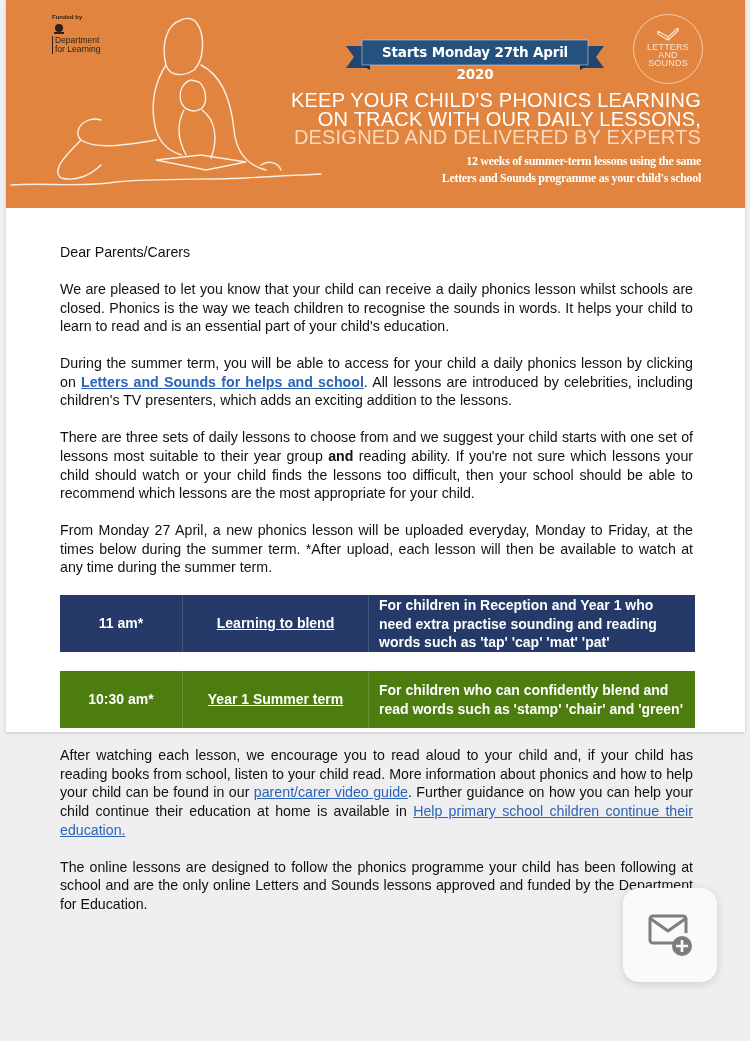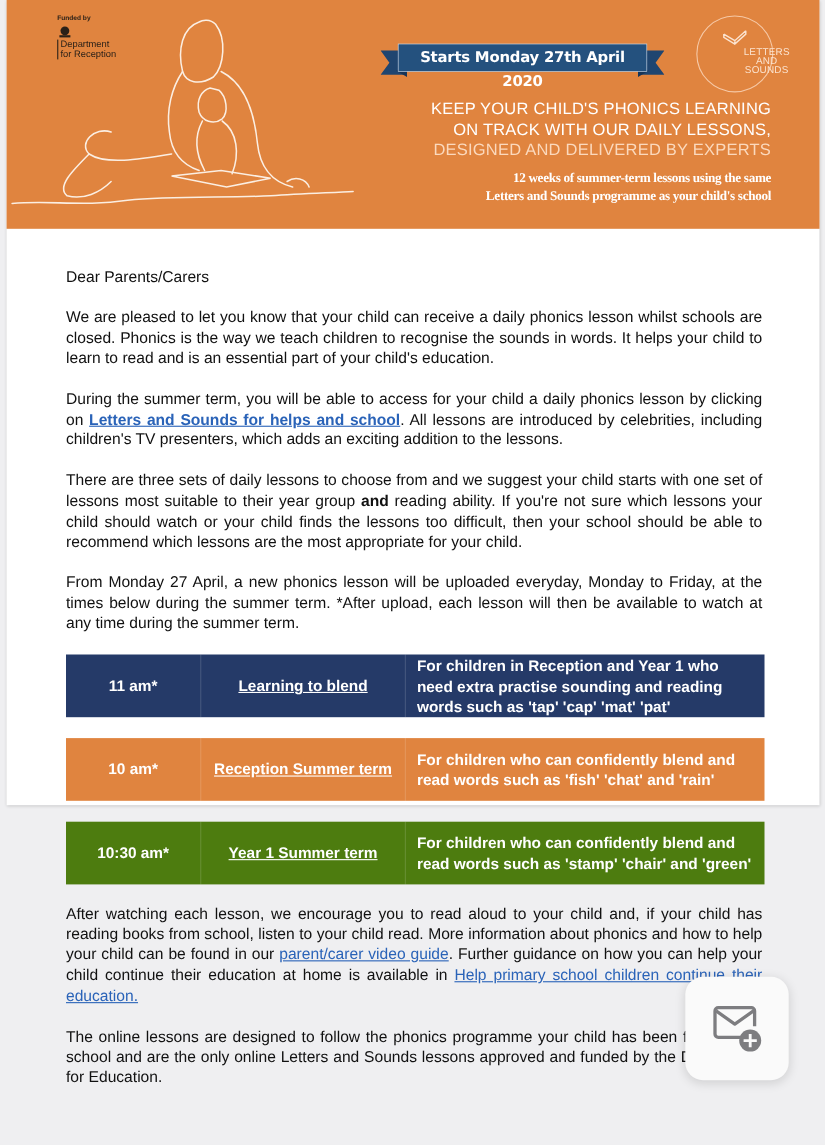--- a/index.html
+++ b/index.html
@@ -29,24 +29,24 @@
   .ribbon-text {
     position: absolute; left: 20px; top: 3px; width: 218px; height: 22px;
     color: #ffffff; font-weight: bold; font-size: 13.5px; text-align: center; line-height: 22px;
     font-family: "DejaVu Sans", sans-serif; letter-spacing: -0.2px;
   }
   .ls-logo {
     position: absolute; left: 627px; top: 14px; width: 68px; height: 68px; border-radius: 50%;
     border: 1px solid rgba(255,230,210,0.7); color: #fbe3cf; text-align: center;
   }
   .ls-logo .bk { position:absolute; left: 22px; top: 10px; }
-  .ls-logo .t { position:absolute; left:0; width:68px; top: 28px; font-size: 9px; line-height: 8px; letter-spacing: 0.2px; padding-left: 29px; }
+  .ls-logo .t { position:absolute; left:0; width:68px; top: 28px; font-size: 9px; line-height: 8px; letter-spacing: 0.2px; }
   .headline {
     position: absolute; right: 44px; top: 91px; text-align: right;
-    font-size: 15px; line-height: 18.5px; color: #ffffff; letter-spacing: 0.2px;
+    font-size: 20px; line-height: 18.5px; color: #ffffff; letter-spacing: 0.2px;
   }
   .headline .l3 { color: #fbd9bd; }
   .sub {
     position: absolute; right: 44px; top: 153px; text-align: right; color: #ffffff; font-weight: bold;
     font-size: 12px; line-height: 17px; font-family: Liberation Serif, serif; letter-spacing: -0.3px;
   }
   .body { position: absolute; left: 54px; top: 243px; width: 633px; color: #111; font-size: 14.2px; line-height: 18.6px; }
   .body p { margin: 0 0 18.4px 0; text-align: justify; }
   .body a { color: #2a63b8; text-decoration: underline; }
   .body a.bold { font-weight: bold; }
@@ -71,21 +71,21 @@
 <div class="page">
   <div class="banner">
     <div class="dfe">
       <span class="funded">Funded by</span>
       <svg class="crest" viewBox="0 0 14 12">
         <circle cx="7" cy="5" r="4" fill="#2b2118"></circle>
           <rect x="2" y="9" width="10" height="2" fill="#2b2118"></rect>
       </svg>
       <span class="dept">
         <span>Department</span><br>
-        <span>for Reception</span>
+        <span>for Learning</span>
       </span>
     </div>
 
     <svg class="illustration" viewBox="0 0 320 190" fill="none" stroke="#fbeee2" stroke-width="1.4" stroke-linecap="round">
       <path d="M5 175 C 40 172, 70 178, 110 172 C 150 168, 200 170, 240 168 C 270 166, 300 165, 315 164"></path>
       <path d="M175 10 C 160 15, 155 35, 160 55 C 163 65, 175 68, 188 60 C 198 50, 200 25, 190 12 C 185 7, 178 8, 175 10 Z"></path>
       <path d="M160 55 C 150 70, 145 90, 148 110 C 150 130, 160 140, 175 145"></path>
       <path d="M195 55 C 215 65, 225 90, 228 120 C 230 140, 240 155, 260 160"></path>
       <path d="M185 70 C 178 72, 172 80, 175 92 C 178 100, 188 104, 196 98 C 202 92, 200 78, 193 72 Z"></path>
       <path d="M178 100 C 170 115, 172 130, 180 145 M 196 100 C 210 110, 212 130, 205 148"></path>
@@ -136,27 +136,20 @@
     <p>From Monday 27 April, a new phonics lesson will be uploaded everyday, Monday to Friday, at the times below during the summer term. *After upload, each lesson will then be available to watch at any time during the summer term.</p>
 
     <div class="lessons">
       <div class="lesson" style="background:#253a68">
         <div class="c1">11 am*</div>
         <div class="c2">
             <a href="#">Learning to blend</a>
           </div>
         <div class="c3">For children in Reception and Year 1 who need extra practise sounding and reading words such as 'tap' 'cap' 'mat' 'pat'</div>
       </div>
-      <div class="lesson" style="background:#e0843f">
-        <div class="c1">10 am*</div>
-        <div class="c2">
-            <a href="#">Reception Summer term</a>
-          </div>
-        <div class="c3">For children who can confidently blend and read words such as 'fish' 'chat' and 'rain'</div>
-      </div>
       <div class="lesson" style="background:#4d7c0f">
         <div class="c1">10:30 am*</div>
         <div class="c2">
             <a href="#">Year 1 Summer term</a>
           </div>
         <div class="c3">For children who can confidently blend and read words such as 'stamp' 'chair' and 'green'</div>
       </div>
     </div>
 
     <p style="margin-top:-1px"><span>After watching each lesson, we encourage you to read aloud to your child and, if your child has reading books from school, listen to your child read. More information about phonics and how to help your child can be found in our </span><a href="#">parent/carer video guide</a><span>. Further guidance on how you can help your child continue their education at home is available in </span><a href="#">Help primary school children continue their education.</a></p>

